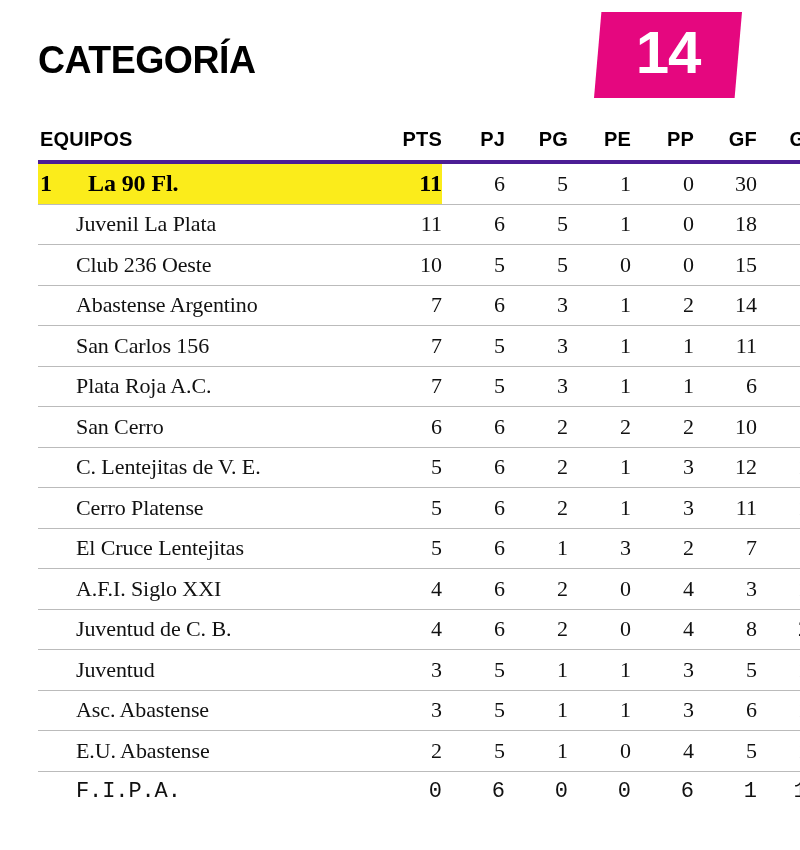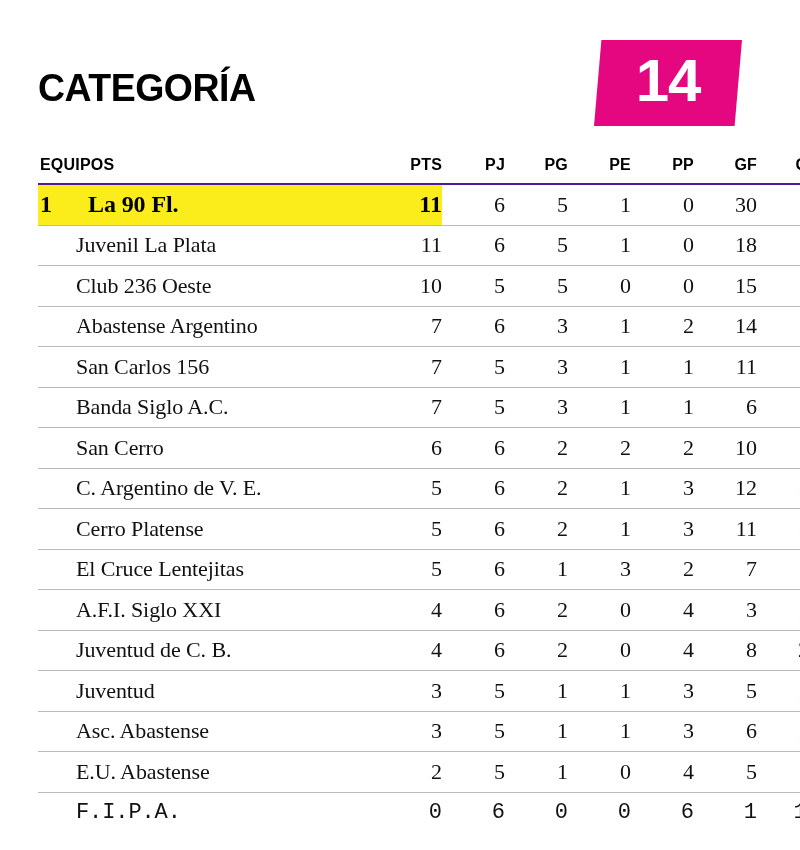--- a/index.html
+++ b/index.html
@@ -19,21 +19,20 @@
     width: 800px;
     height: 850px;
     box-sizing: border-box;
     padding: 0 38px;
   }
 
   
   .header {
     position: relative;
     height: 128px;
-    margin-top: 28px;
   }
   .title {
     position: absolute;
     left: 0;
     top: 38px;
     font-family: "Liberation Sans", sans-serif;
     font-weight: bold;
     font-size: 39px;
     letter-spacing: -0.5px;
     color: #000000;
@@ -69,26 +68,26 @@
     table-layout: fixed;
   }
   .table col.c-rank   { width: 36px; }
   .table col.c-team   { width: 296px; }
   .table col.c-pts    { width: 72px; }
   .table col.c-stat   { width: 63px; }
 
   .table thead th {
     font-family: "Liberation Sans", sans-serif;
     font-weight: bold;
-    font-size: 16px;
+    font-size: 20px;
     color: #000000;
     padding: 0 0 9px 0;
     text-align: right;
     vertical-align: bottom;
-    border-bottom: 2px solid #4c1d95;
+    border-bottom: 4px solid #4c1d95;
     letter-spacing: 0.2px;
   }
   .table thead th.h-equipos {
     text-align: left;
     padding-left: 2px;
   }
 
   .table tbody td {
     font-family: "Liberation Serif", serif;
     font-size: 22px;
@@ -220,21 +219,21 @@
           <td class="pts">7</td>
           <td class="stat">5</td>
           <td class="stat">3</td>
           <td class="stat">1</td>
           <td class="stat">1</td>
           <td class="stat">11</td>
           <td class="stat">7</td>
         </tr>
         <tr>
           <td class="rank"></td>
-          <td class="team">Banda Siglo A.C.</td>
+          <td class="team">Plata Roja A.C.</td>
           <td class="pts">7</td>
           <td class="stat">5</td>
           <td class="stat">3</td>
           <td class="stat">1</td>
           <td class="stat">1</td>
           <td class="stat">6</td>
           <td class="stat">5</td>
         </tr>
         <tr>
           <td class="rank"></td>
@@ -242,21 +241,21 @@
           <td class="pts">6</td>
           <td class="stat">6</td>
           <td class="stat">2</td>
           <td class="stat">2</td>
           <td class="stat">2</td>
           <td class="stat">10</td>
           <td class="stat">8</td>
         </tr>
         <tr>
           <td class="rank"></td>
-          <td class="team">C. Argentino de V. E.</td>
+          <td class="team">C. Lentejitas de V. E.</td>
           <td class="pts">5</td>
           <td class="stat">6</td>
           <td class="stat">2</td>
           <td class="stat">1</td>
           <td class="stat">3</td>
           <td class="stat">12</td>
           <td class="stat">10</td>
         </tr>
         <tr>
           <td class="rank"></td>

